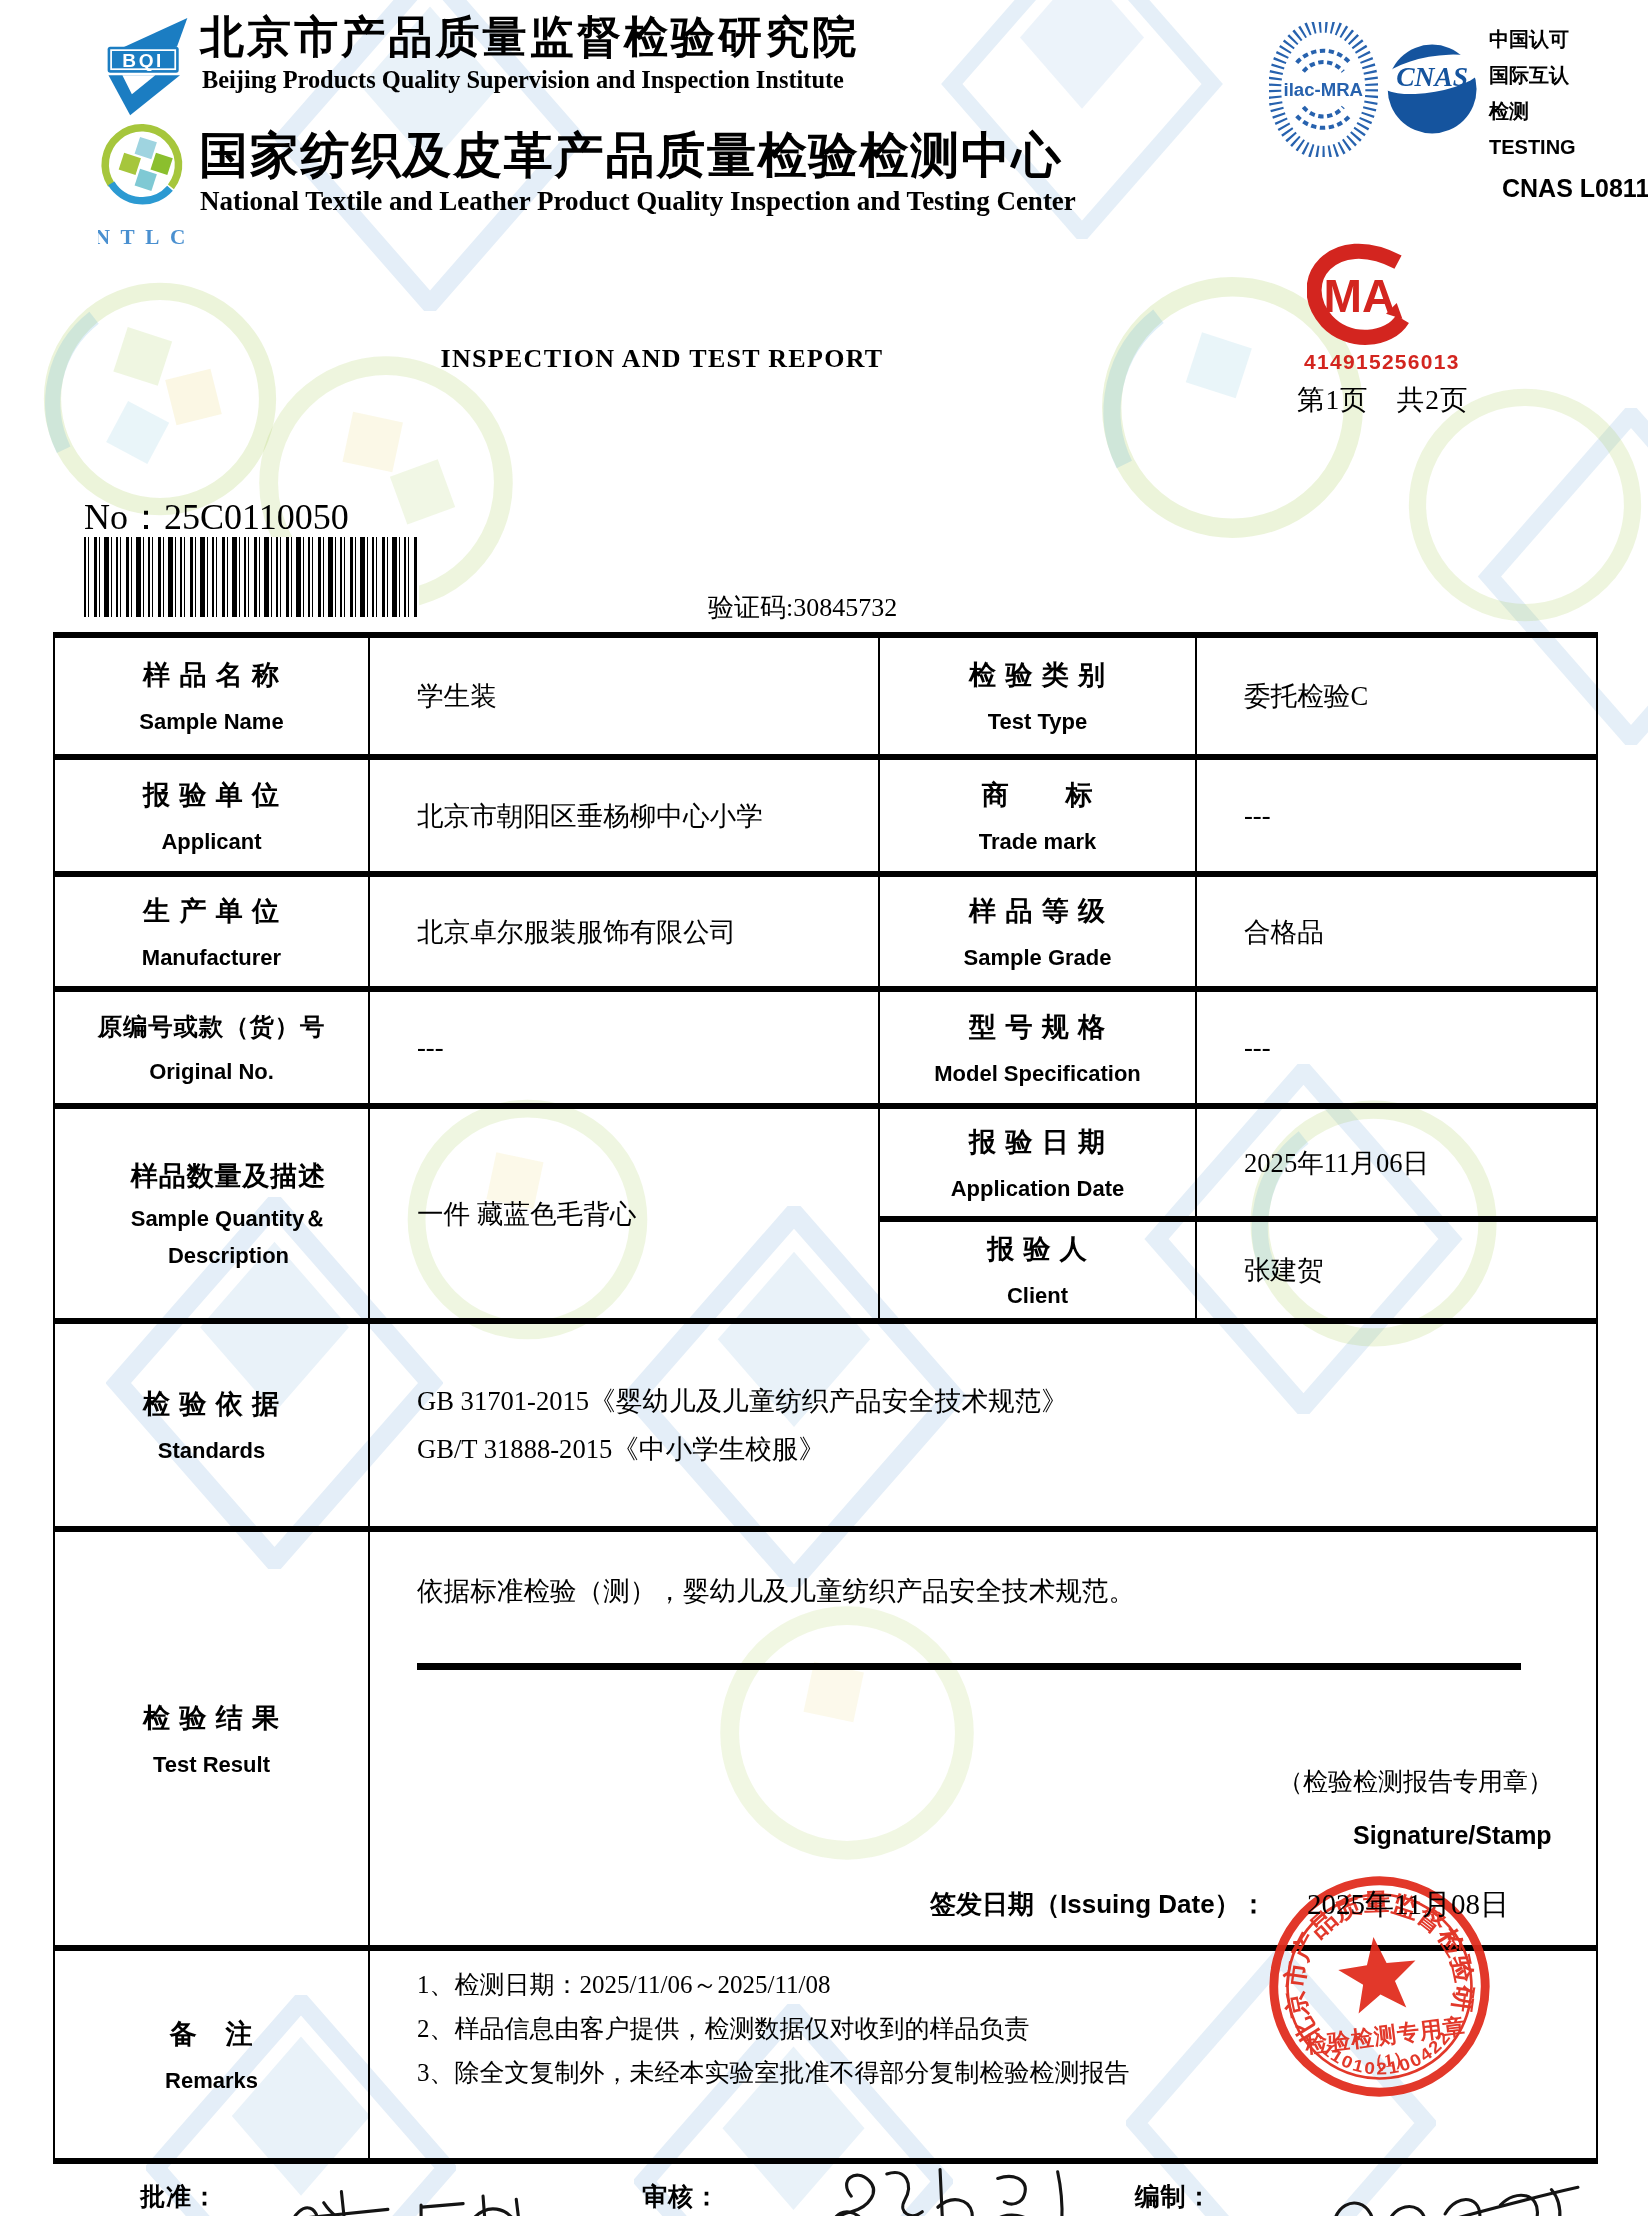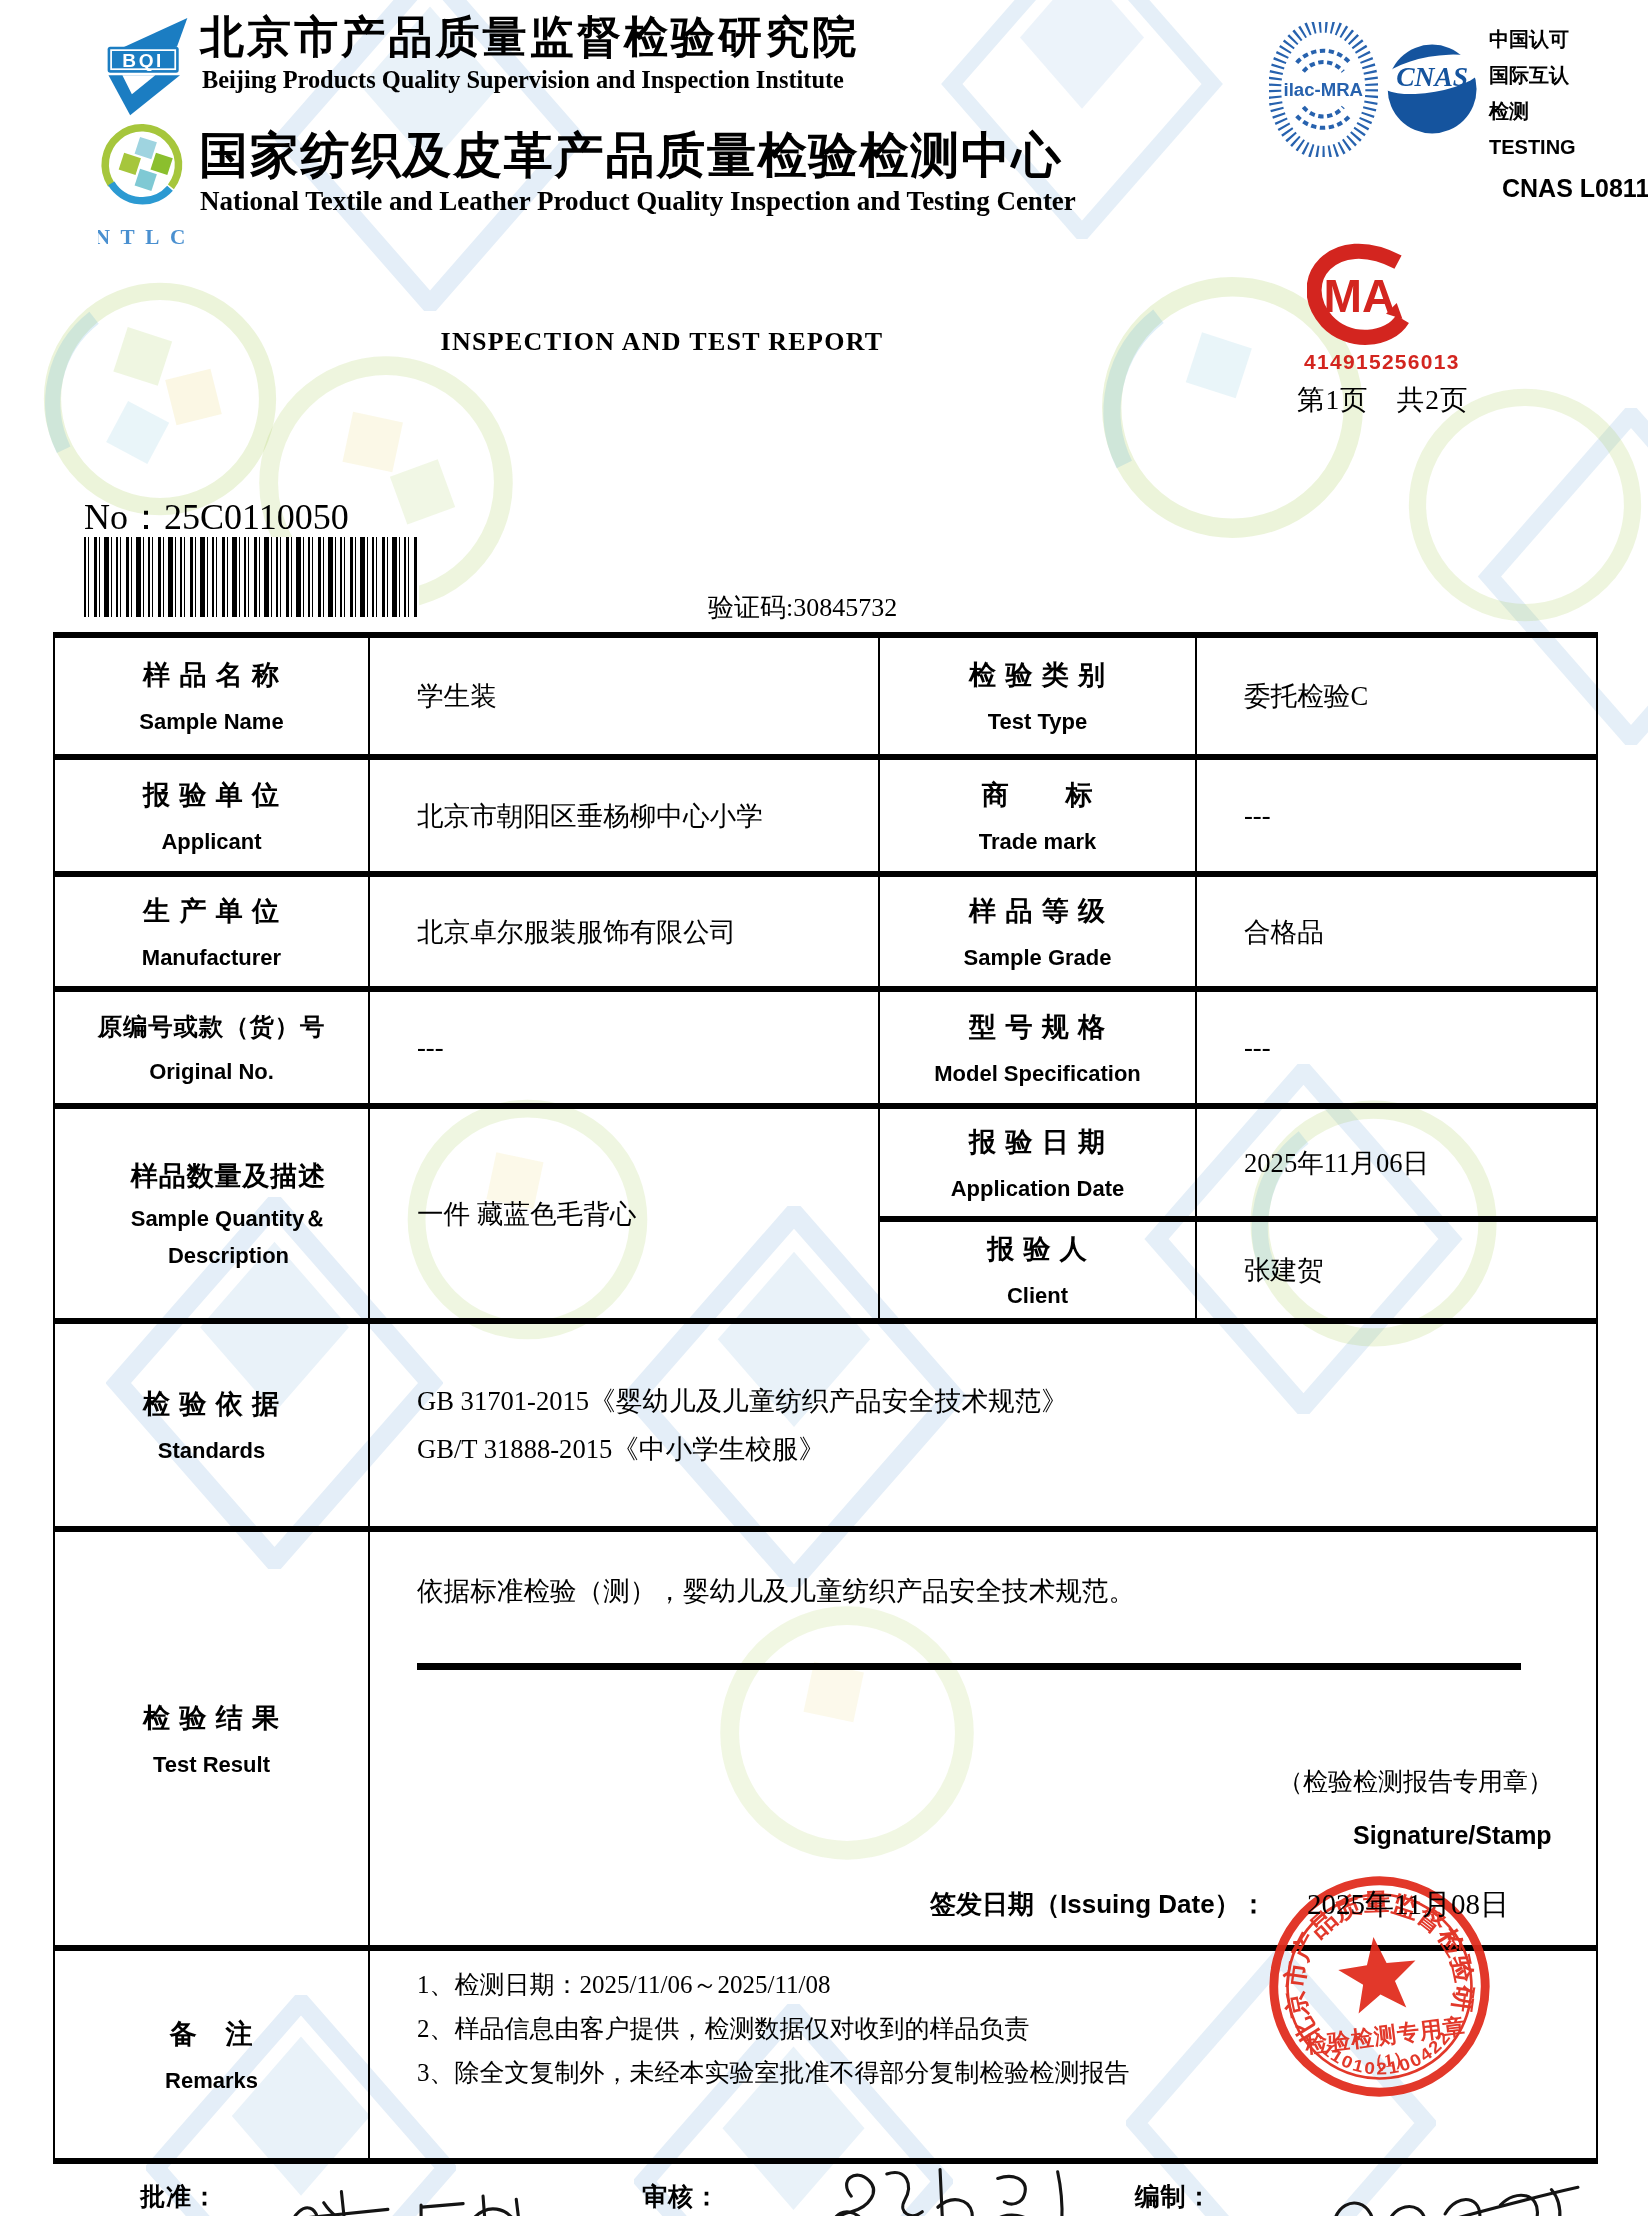--- a/index.html
+++ b/index.html
@@ -13,21 +13,21 @@
   .org1-zh{left:200px;top:8px;font-size:44px;font-weight:bold;letter-spacing:3.1px;white-space:nowrap;}
   .org1-en{left:202px;top:66px;font-size:24.4px;font-weight:600;white-space:nowrap;}
   .org2-zh{left:199px;top:123px;font-size:49px;font-weight:bold;letter-spacing:1.8px;white-space:nowrap;}
   .org2-en{left:200px;top:186px;font-size:27px;font-weight:600;white-space:nowrap;}
   .accr-lines{left:1489px;top:21px;font-size:20px;font-weight:bold;line-height:36px;white-space:nowrap;}
   .cnas-no{left:1484px;top:174px;font-size:25px;font-weight:bold;white-space:nowrap;margin-left:18px;}
   .cma-no{left:1304px;top:350px;font-size:21px;font-weight:bold;color:#d3251f;letter-spacing:1.3px;white-space:nowrap;}
 
   
   .title-zh{left:0;width:1649px;top:246px;text-align:center;font-size:74px;font-weight:bold;letter-spacing:11.5px;}
-  .title-en{left:0;width:1324px;top:327px;text-align:center;font-size:26px;font-weight:bold;letter-spacing:1.3px;}
+  .title-en{left:0;width:1324px;top:344px;text-align:center;font-size:26px;font-weight:bold;letter-spacing:1.3px;}
   .page-info{left:1297px;top:382px;font-size:27.5px;letter-spacing:0.9px;white-space:nowrap;}
 
   
   .report-no{left:84px;top:493px;font-size:36px;white-space:nowrap;}
   .barcode{left:84px;top:537px;width:335px;height:80px;
     background:repeating-linear-gradient(90deg,
       #000 0 2.2px,#fff 2.2px 4px,#000 4px 5.3px,#fff 5.3px 9.8px,#000 9.8px 13.3px,#fff 13.3px 15px,
       #000 15px 16.4px,#fff 16.4px 20px,#000 20px 25px,#fff 25px 26.6px,#000 26.6px 28px,#fff 28px 32px);}
   .verify{left:708px;top:590px;font-size:26px;white-space:nowrap;}
 

